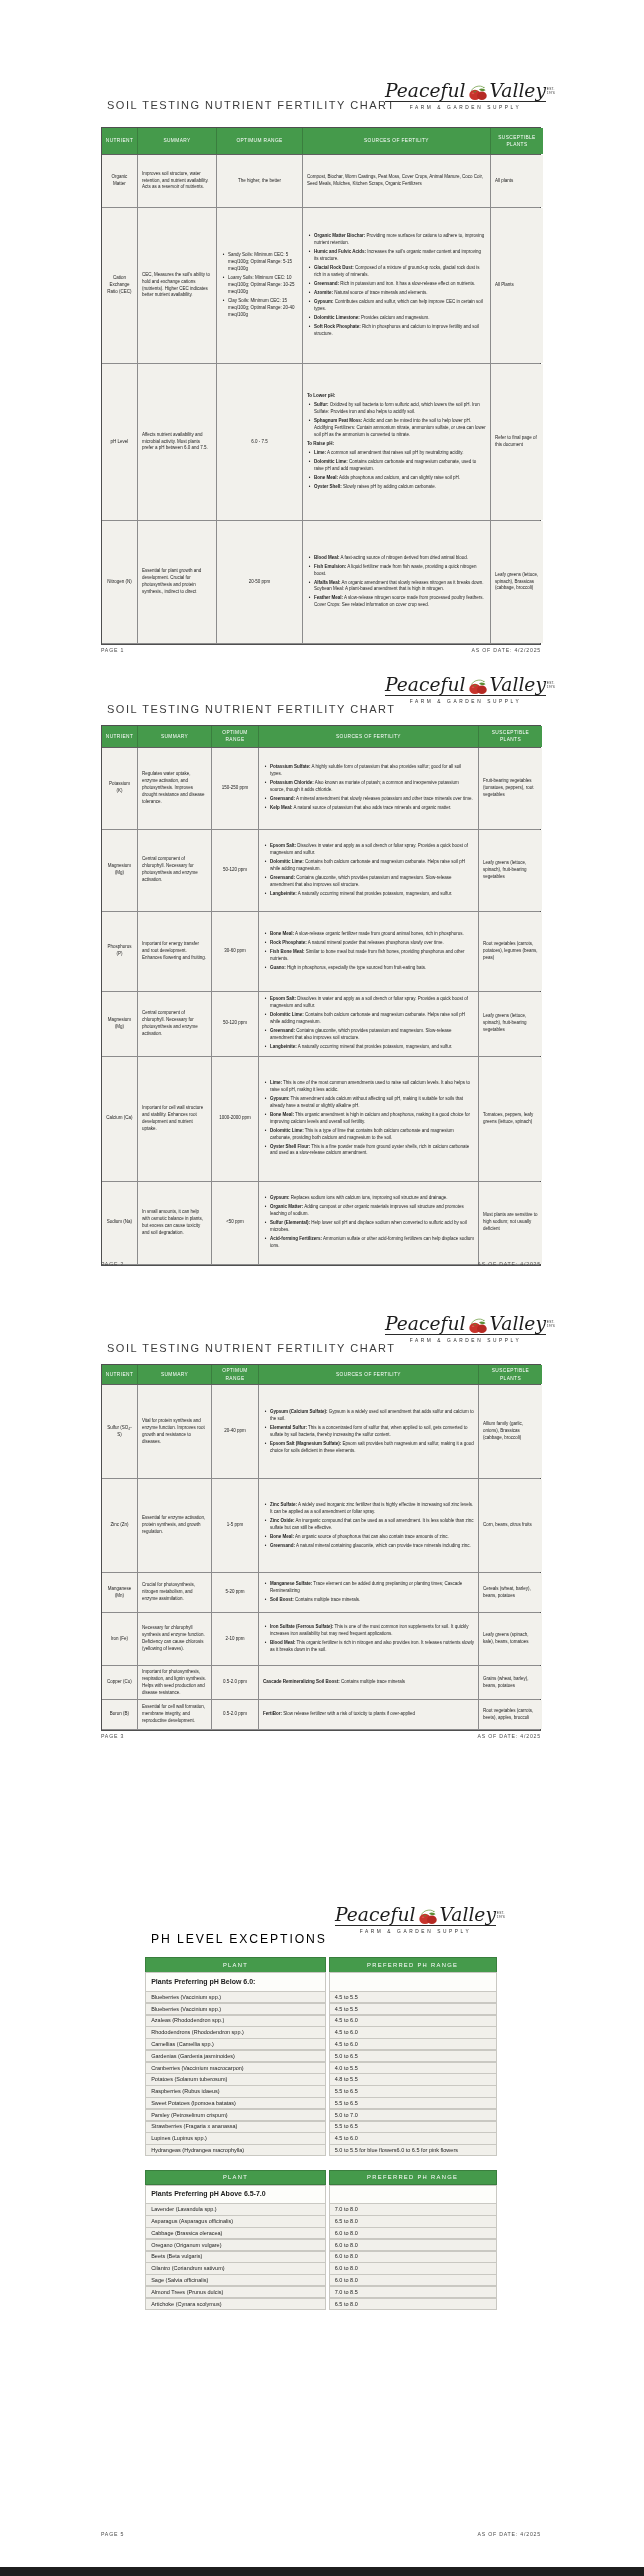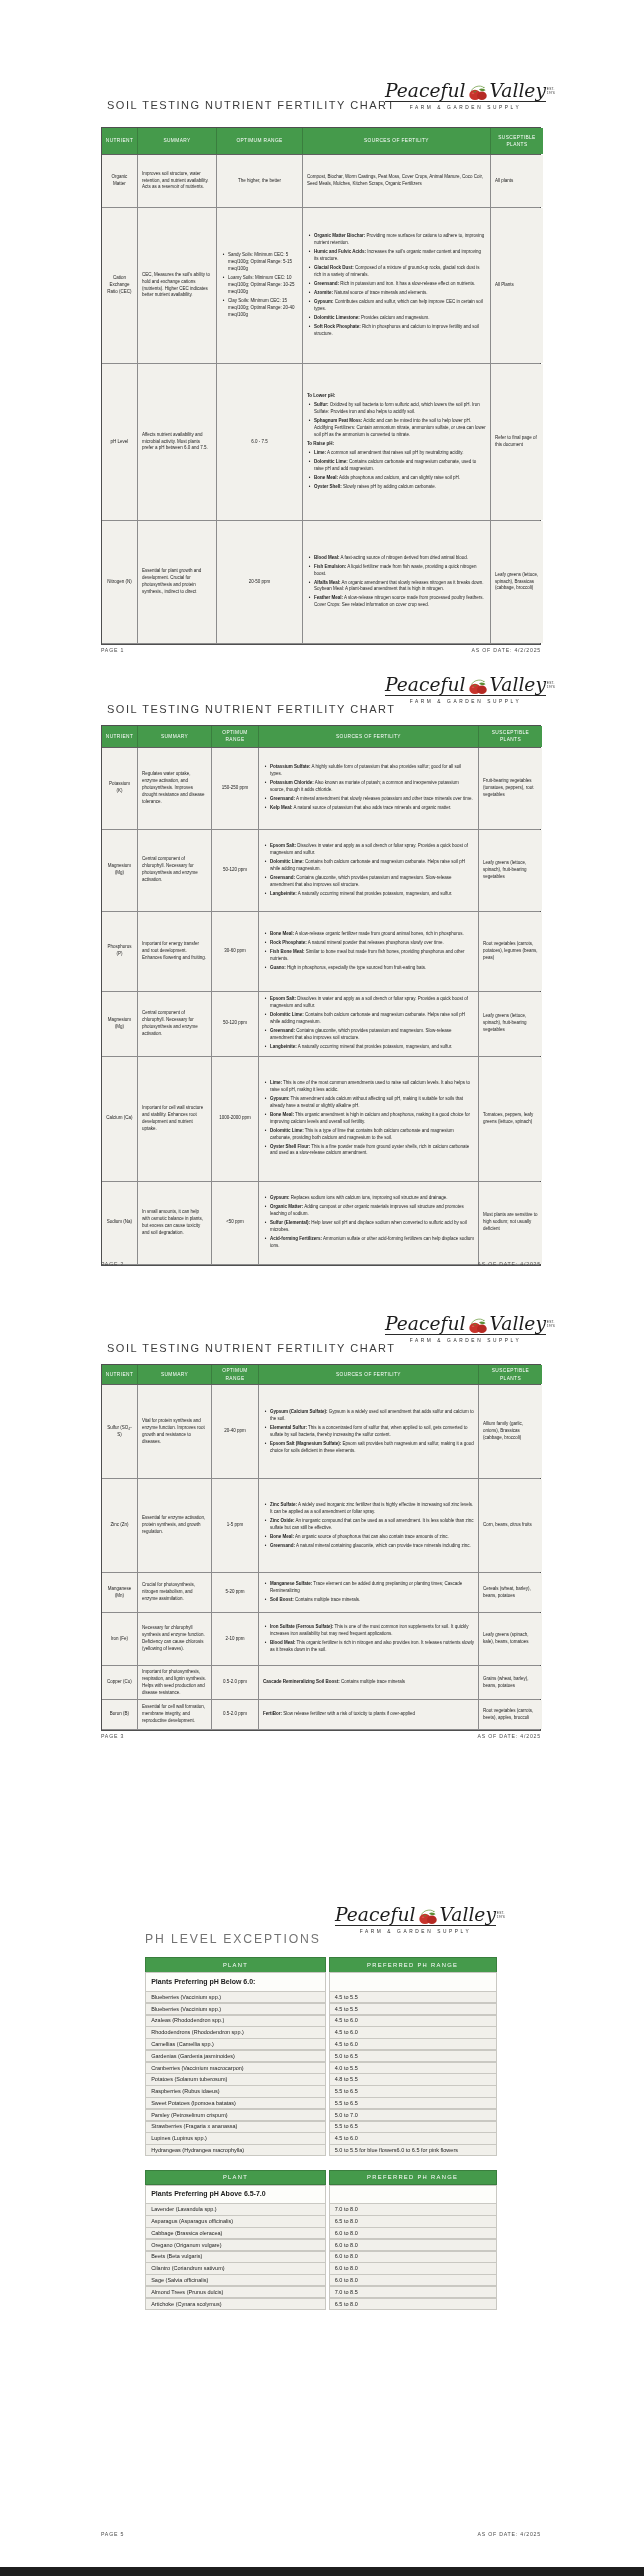--- a/index.html
+++ b/index.html
@@ -3,21 +3,21 @@
 <meta charset="utf-8">
 <style>
   html,body{margin:0;padding:0;background:#ffffff;}
   #canvas{position:relative;width:644px;height:2576px;background:#ffffff;overflow:hidden;
           font-family:"Liberation Sans",sans-serif;color:#1c1c1c;}
 
   
   .doc-title{position:absolute;left:107px;font-size:11.6px;letter-spacing:1.6px;color:#3b3b3b;
              font-weight:400;transform:scaleX(.95);transform-origin:left;white-space:nowrap;}
   .t-p1{top:98px}.t-p2{top:702px}.t-p3{top:1341px}
-  .ph-title{position:absolute;left:145px;top:1932px;font-size:12.2px;letter-spacing:1.9px;color:#737373;white-space:nowrap;}
+  .ph-title{position:absolute;left:151px;top:1932px;font-size:12.2px;letter-spacing:1.9px;color:#000000;white-space:nowrap;}
 
   
   .logo{position:absolute;width:161px;text-align:center;}
   .l-p1{left:385px;top:82px}.l-p2{left:385px;top:676px}.l-p3{left:385px;top:1315px}.l-p5{left:335px;top:1906px}
   .logo .script-row{display:flex;align-items:flex-end;justify-content:flex-end;gap:0.6px;
                     border-bottom:1.3px solid #2b2b2b;padding-bottom:0.6px;position:relative;}
   .logo .script{font-family:"DejaVu Serif",serif;font-style:italic;font-size:18.7px;line-height:1;color:#1d1d1d;}
   .logo .est{position:absolute;right:-9px;bottom:5.2px;font-size:3.2px;line-height:1.2;color:#2b2b2b;text-align:left;letter-spacing:0.3px;}
   .logo .tagline{font-size:4.8px;letter-spacing:2.6px;margin-top:2.6px;color:#2b2b2b;white-space:nowrap;}
   .tomato{width:24.5px;height:19.3px;margin:0 0.6px -1.3px 0.6px;}

